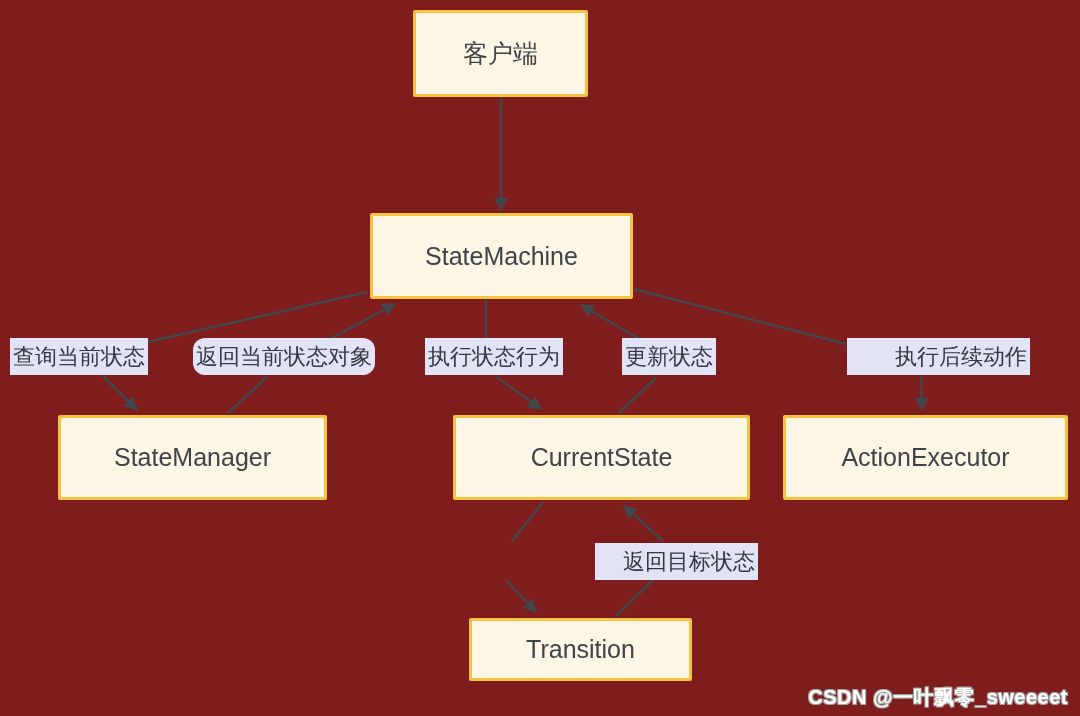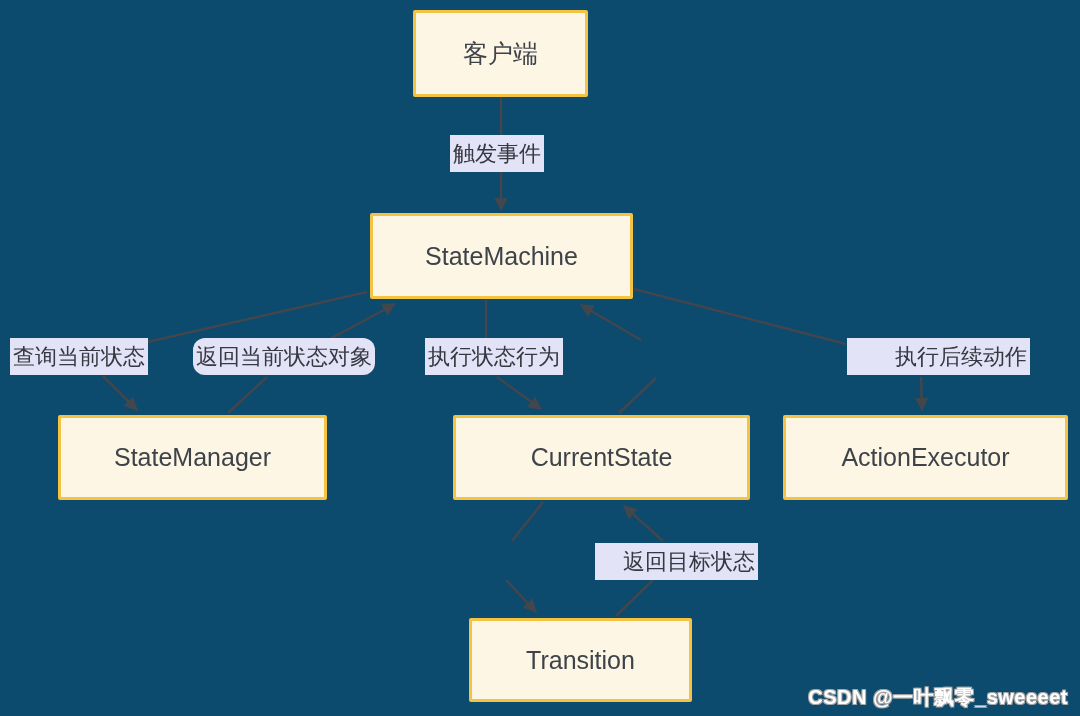--- a/index.html
+++ b/index.html
@@ -5,21 +5,21 @@
   html, body {
     margin: 0;
     padding: 0;
     background: #ffffff;
     font-family: "Liberation Sans", "DejaVu Sans", sans-serif;
   }
   .canvas {
     position: relative;
     width: 1080px;
     height: 716px;
-    background: #0c4a6e;
+    background: #7f1d1d;
     overflow: hidden;
   }
   .edges-layer {
     position: absolute;
     left: 0;
     top: 0;
     width: 1080px;
     height: 716px;
   }
   .edges-layer line {
@@ -103,30 +103,30 @@
   <div class="node" style="left:413px; top:10px;  width:175px; height:87px;">客户端</div>
 
   <div class="node" style="left:370px; top:213px; width:263px; height:86px;">StateMachine</div>
 
   <div class="node" style="left:58px;  top:415px; width:269px; height:85px;">StateManager</div>
 
   <div class="node" style="left:453px; top:415px; width:297px; height:85px;">CurrentState</div>
 
   <div class="node" style="left:783px; top:415px; width:285px; height:85px;">ActionExecutor</div>
 
-  <div class="node" style="left:469px; top:618px; width:223px; height:84px;">Transition</div>
+  <div class="node" style="left:469px; top:618px; width:223px; height:63px;">Transition</div>
 
-  <div class="edge-label" style="left:450px; top:135px;">触发事件</div>
 
   <div class="edge-label" style="left:10px; top:338px;">查询当前状态</div>
 
   <div class="edge-label" style="left:193px; top:338px;border-radius:12px;">返回当前状态对象</div>
 
   <div class="edge-label" style="left:425px; top:338px;">执行状态行为</div>
 
+  <div class="edge-label" style="left:622px; top:338px;">更新状态</div>
 
   <div class="edge-label" style="left:847px; top:338px;padding-left:48px;">执行后续动作</div>
 
 
   <div class="edge-label" style="left:595px; top:543px;padding-left:28px;">返回目标状态</div>
 
   <div class="watermark">CSDN @一叶飘零_sweeeet</div>
 
 </div>
 

